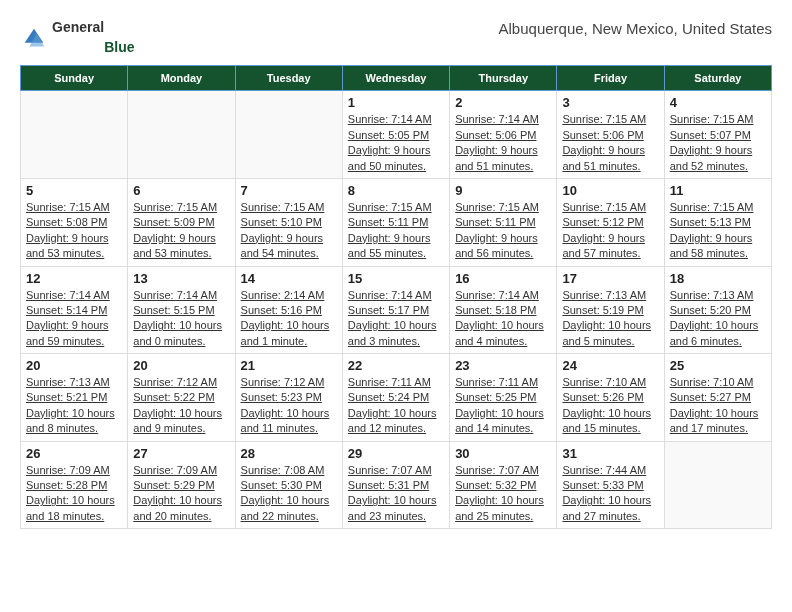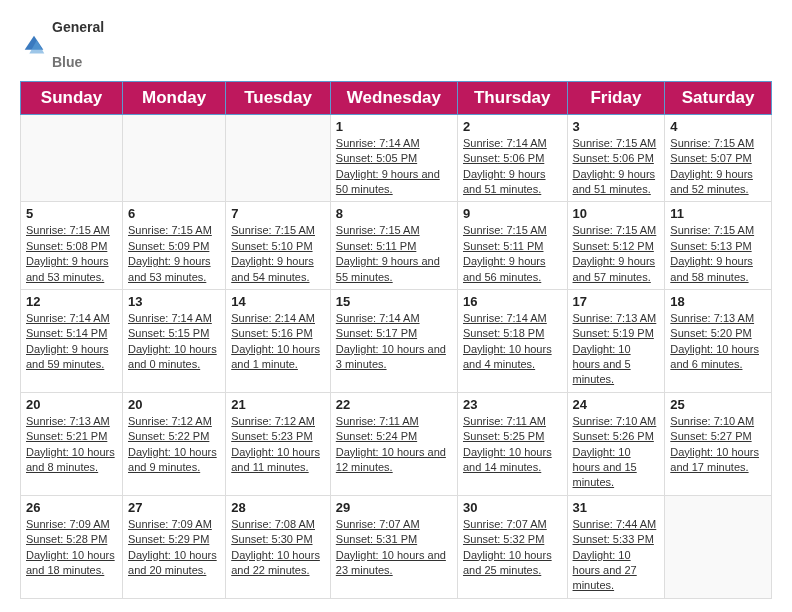--- a/index.html
+++ b/index.html
@@ -16,27 +16,27 @@
       align-items: flex-start;
       margin-bottom: 10px;
     }
     .logo {
       display: flex;
       align-items: center;
       gap: 4px;
     }
     .logo-text {
       display: flex;
-      flex-direction: column;
+      flex-direction: row;
       font-size: 14px;
       font-weight: bold;
       line-height: 1.1;
     }
     .logo-general { color: #333; }
-    .logo-blue { color: #737373; margin-top: 20px; }
+    .logo-blue { color: #14532d; margin-top: 20px; }
     .logo-icon {
       width: 28px;
       height: 28px;
     }
     .title-area {
       text-align: right;
     }
     .calendar-title {
       font-size: 32px;
       font-weight: normal;
@@ -45,25 +45,25 @@
     .calendar-subtitle {
       font-size: 15px;
       color: #444;
     }
     .calendar-table {
       width: 100%;
       border-collapse: collapse;
       border: 1px solid #ccc;
     }
     .calendar-table th {
-      background-color: #be185d;
+      background-color: #14532d;
       color: #fff;
       text-align: center;
       padding: 6px 16px;
-      font-size: 17px;
+      font-size: 11px;
       border: 1px solid #5a9ad0;
     }
     .calendar-table td {
       vertical-align: top;
       padding: 4px 5px;
       font-size: 11px;
       color: #333;
       border: 1px solid #ddd;
       width: calc(100% / 7);
       height: 80px;
@@ -93,20 +93,21 @@
     <svg class="logo-icon" viewBox="0 0 30 30" xmlns="http://www.w3.org/2000/svg">
       <polygon points="15,5 25,20 5,20" fill="#3a7abf"></polygon>
       <polygon points="18,10 26,24 10,24" fill="#5ba0d8" opacity="0.6"></polygon>
     </svg>
     <div class="logo-text">
       <span class="logo-general">General</span>
       <span class="logo-blue">Blue</span>
     </div>
   </div>
   <div class="title-area">
+    <div class="calendar-subtitle">Albuquerque, New Mexico, United States</div>
   </div>
 </div>
 
 <table class="calendar-table">
   <thead>
     <tr>
     <th>Sunday</th>
         <th>Monday</th>
         <th>Tuesday</th>
         <th>Wednesday</th>

